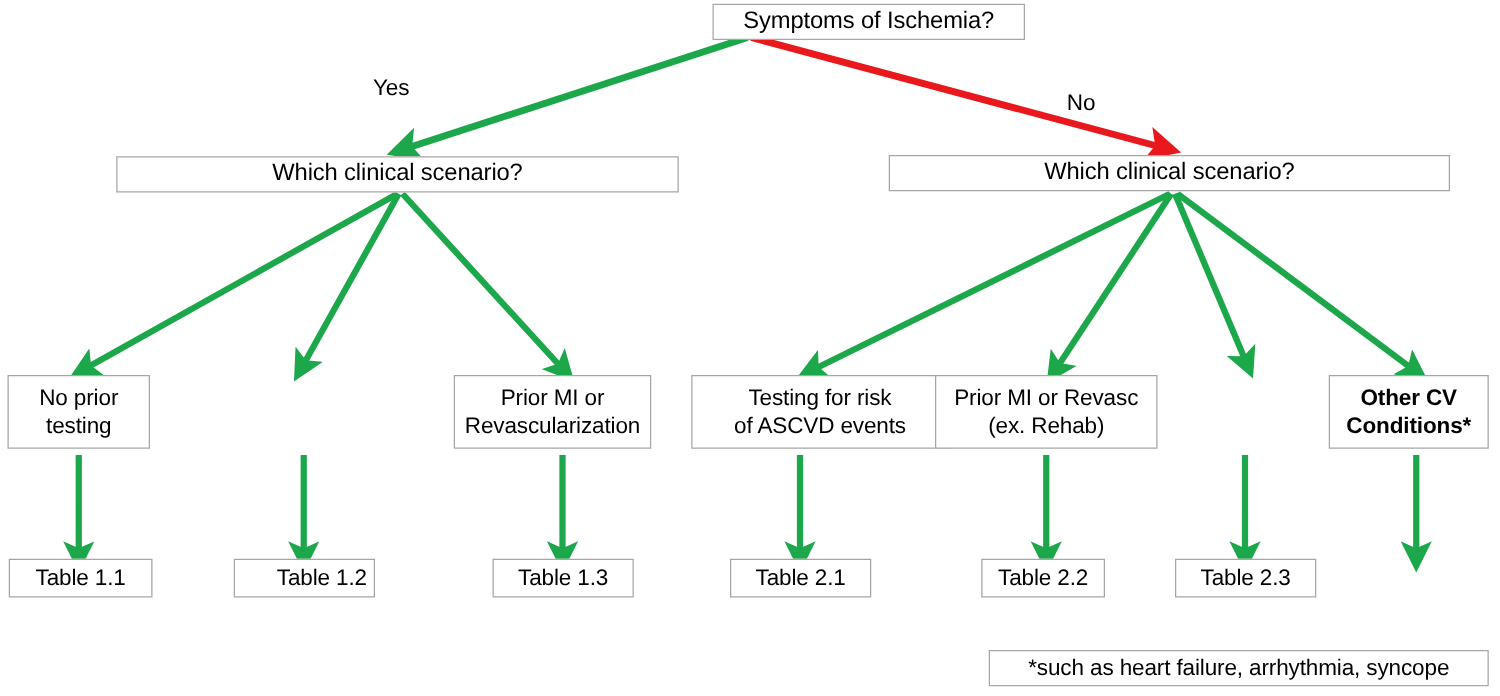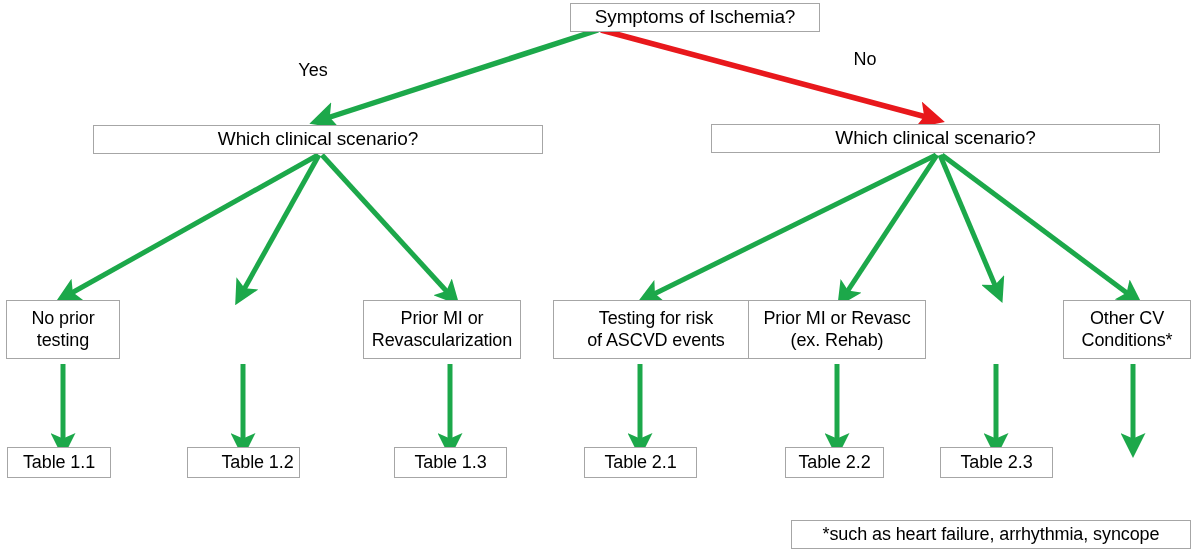--- a/index.html
+++ b/index.html
@@ -114,37 +114,37 @@
       <line x1="996" y1="364" x2="996" y2="444" stroke="#1CA84A" stroke-width="5" marker-end="url(#head-green)"></line>
     </g>
     <g>
       <line x1="1133" y1="364" x2="1133" y2="444" stroke="#1CA84A" stroke-width="5" marker-end="url(#head-green)"></line>
     </g>
   </svg>
 
   <div class="node" style="left:570px; top:3px; width:250px; height:29px; font-size:19px;">Symptoms of Ischemia?</div>
 
   <div class="edge-label" style="left:283px; top:60px; width:60px;">Yes</div>
-  <div class="edge-label" style="left:835px; top:49px; width:60px;">No</div>
+  <div class="edge-label" style="left:835px; top:72px; width:60px;">No</div>
 
   <div class="node" style="left:93px; top:125px; width:450px; height:29px; font-size:19px;">Which clinical scenario?</div>
   <div class="node" style="left:711px; top:124px; width:449px; height:29px; font-size:19px;">Which clinical scenario?</div>
 
   <div class="node" style="left:6px; top:300px; width:114px; height:59px; font-size:18px;">No prior
 testing</div>
   <div class="node" style="left:363px; top:300px; width:158px; height:59px; font-size:18px;">Prior MI or
 Revascularization</div>
   <div class="node" style="left:553px; top:300px; width:206px; height:59px; font-size:18px;">Testing for risk
 of ASCVD events</div>
   <div class="node" style="left:748px; top:300px; width:178px; height:59px; font-size:18px;">Prior MI or Revasc
 (ex. Rehab)</div>
-  <div class="node" style="left:1063px; top:300px; width:128px; height:59px; font-size:18px;">Other CV
+  <div class="node" style="left:1063px; top:300px; width:128px; height:59px; font-size:18px;font-weight:bold;">Other CV
 Conditions*</div>
 
-  <div class="node" style="left:7px; top:447px; width:104px; height:31px; font-size:18px;">Table 1.1</div>
+  <div class="node" style="left:7px; top:447px; width:115px; height:31px; font-size:18px;">Table 1.1</div>
   <div class="node" style="left:187px; top:447px; width:113px; height:31px; font-size:18px;padding-left:28px;">Table 1.2</div>
   <div class="node" style="left:394px; top:447px; width:113px; height:31px; font-size:18px;">Table 1.3</div>
   <div class="node" style="left:584px; top:447px; width:113px; height:31px; font-size:18px;">Table 2.1</div>
   <div class="node" style="left:785px; top:447px; width:99px; height:31px; font-size:18px;">Table 2.2</div>
   <div class="node" style="left:940px; top:447px; width:113px; height:31px; font-size:18px;">Table 2.3</div>
 
   <div class="node" style="left:791px; top:520px; width:400px; height:29px; font-size:18px;">*such as heart failure, arrhythmia, syncope</div>
 
 </div>
 

